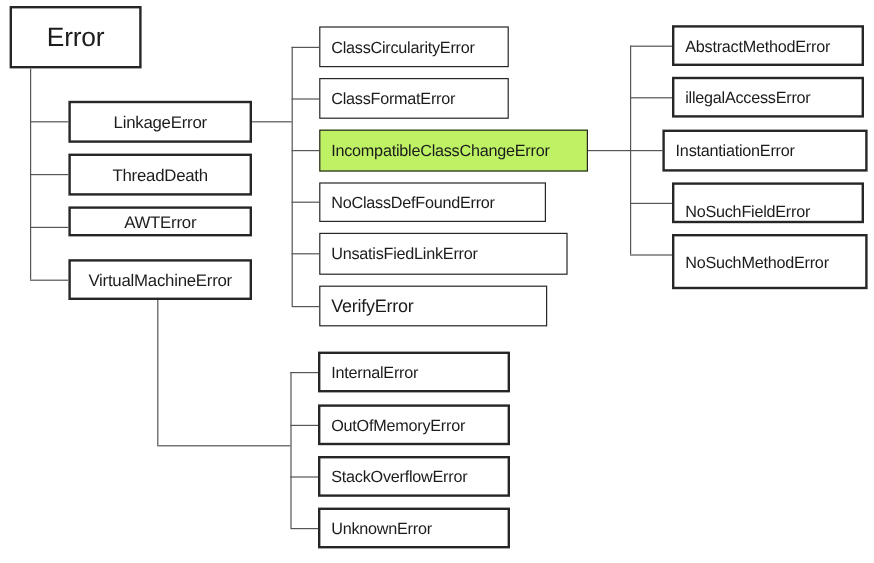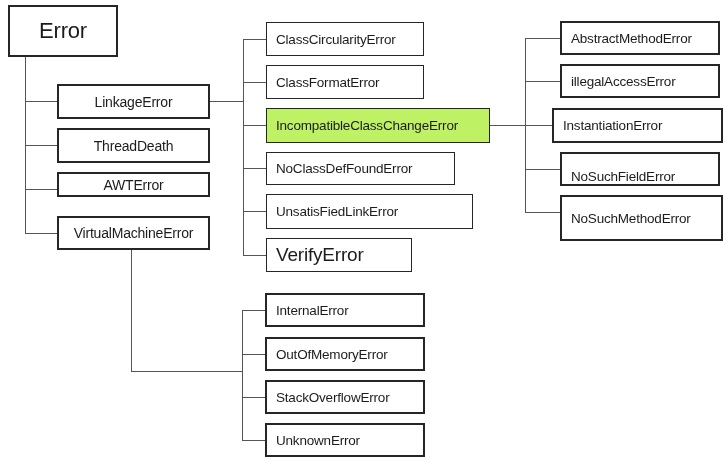--- a/index.html
+++ b/index.html
@@ -86,21 +86,21 @@
     </div>
     <div class="node left" style="left: 266px; top: 108px; width: 224px; height: 35px; border-width: 1.5px; font-size: 13.5px; border-color: rgb(38, 38, 38); background: #bef264; color: rgb(28, 28, 28);">
       <span>IncompatibleClassChangeError</span>
     </div>
     <div class="node left" style="left: 266px; top: 152px; width: 189px; height: 33px; border-width: 1.5px; font-size: 13.5px; border-color: rgb(38, 38, 38); background: rgb(255, 255, 255); color: rgb(28, 28, 28);">
       <span>NoClassDefFoundError</span>
     </div>
     <div class="node left" style="left: 266px; top: 194px; width: 207px; height: 35px; border-width: 1.5px; font-size: 13.5px; border-color: rgb(38, 38, 38); background: rgb(255, 255, 255); color: rgb(28, 28, 28);">
       <span>UnsatisFiedLinkError</span>
     </div>
-    <div class="node left" style="left: 266px; top: 238px; width: 146px; height: 34px; border-width: 1.5px; font-size: 19px; border-color: rgb(38, 38, 38); background: rgb(255, 255, 255); color: rgb(28, 28, 28);">
+    <div class="node left" style="left: 266px; top: 238px; width: 190px; height: 34px; border-width: 1.5px; font-size: 15px; border-color: rgb(38, 38, 38); background: rgb(255, 255, 255); color: rgb(28, 28, 28);">
       <span>VerifyError</span>
     </div>
     <div class="node left" style="left: 265px; top: 293px; width: 160px; height: 34px; border-width: 2px; font-size: 13.5px; border-color: rgb(38, 38, 38); background: rgb(255, 255, 255); color: rgb(28, 28, 28);">
       <span>InternalError</span>
     </div>
     <div class="node left" style="left: 265px; top: 337px; width: 160px; height: 34px; border-width: 2px; font-size: 13.5px; border-color: rgb(38, 38, 38); background: rgb(255, 255, 255); color: rgb(28, 28, 28);">
       <span>OutOfMemoryError</span>
     </div>
     <div class="node left" style="left: 265px; top: 380px; width: 160px; height: 34px; border-width: 2px; font-size: 13.5px; border-color: rgb(38, 38, 38); background: rgb(255, 255, 255); color: rgb(28, 28, 28);">
       <span>StackOverflowError</span>

